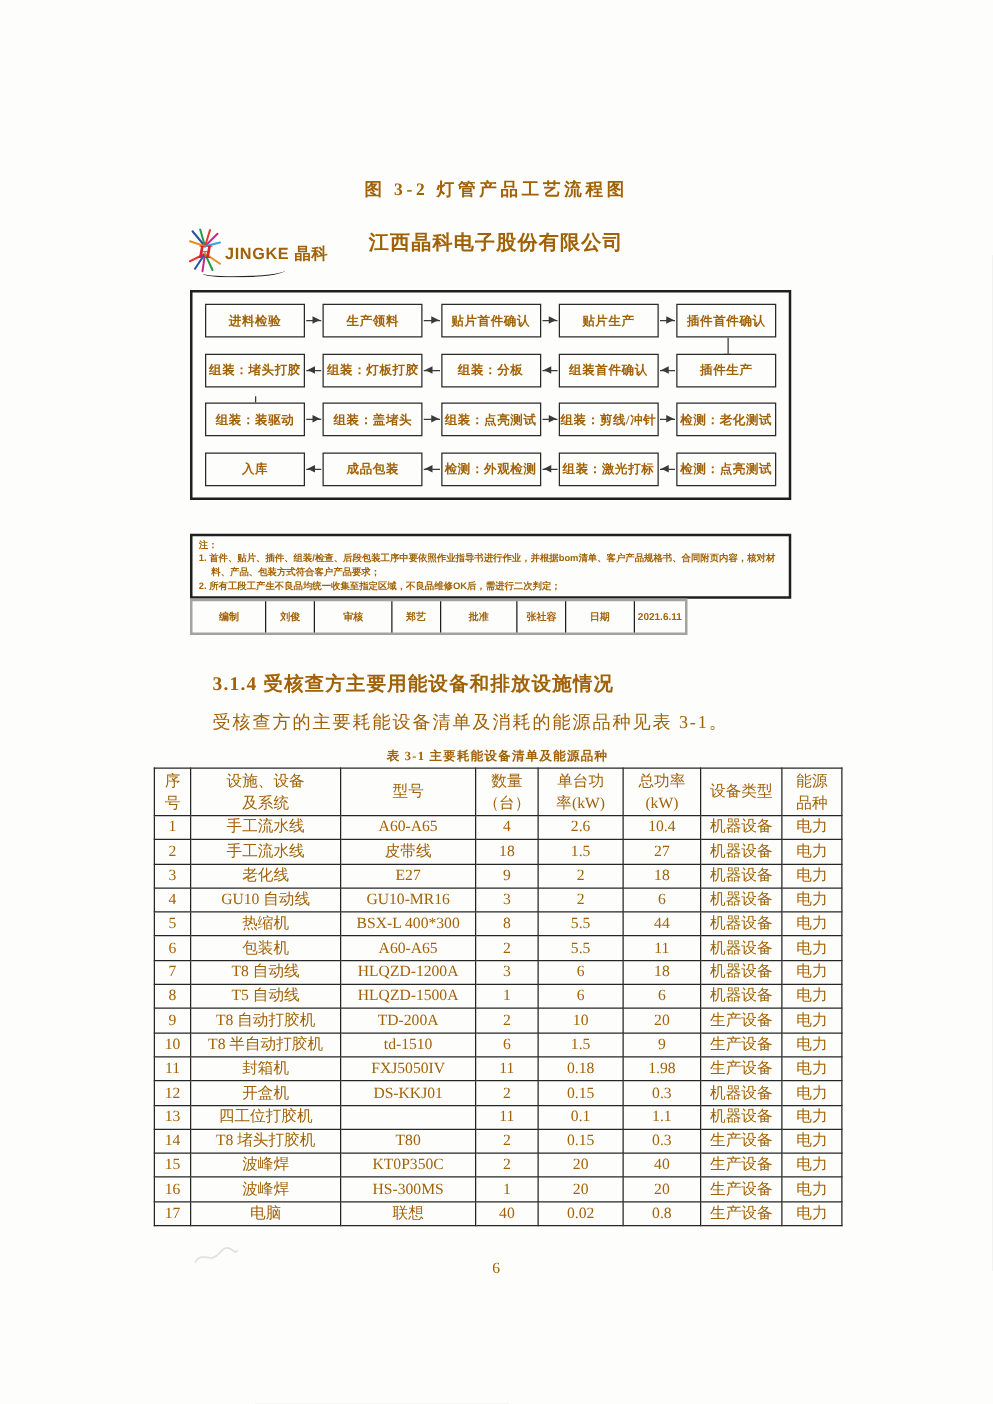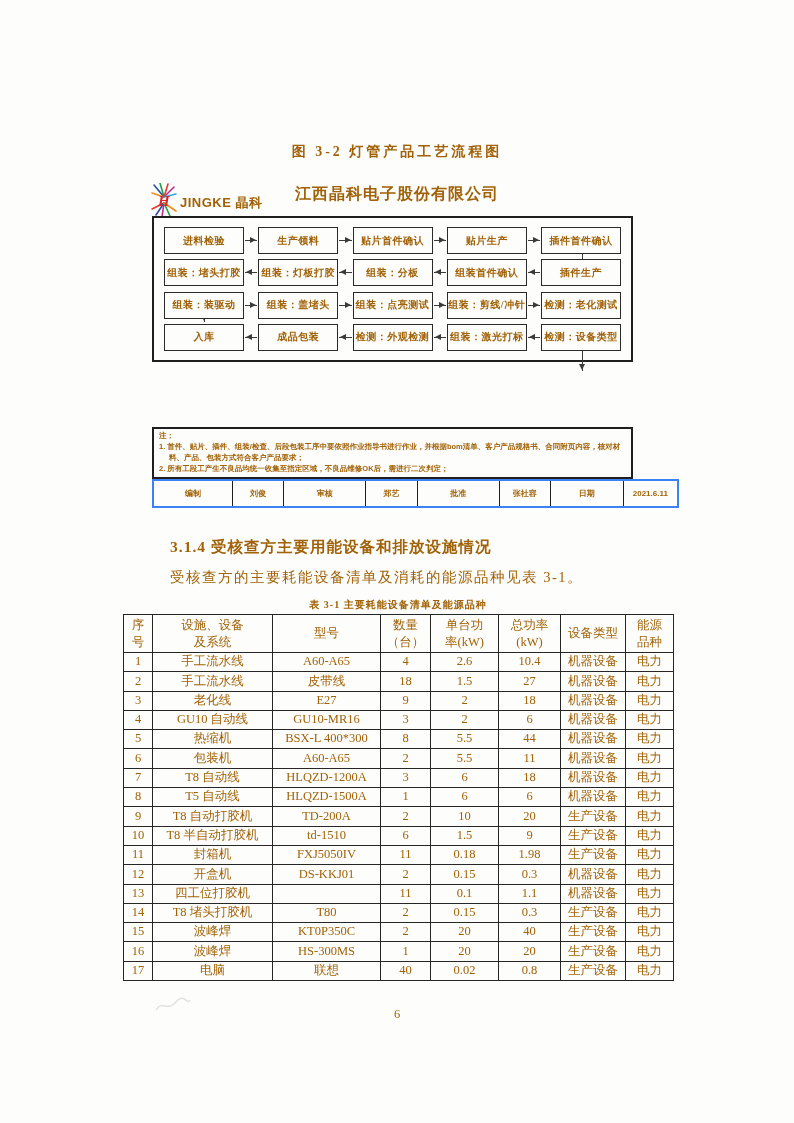--- a/index.html
+++ b/index.html
@@ -28,21 +28,21 @@
   .company{
     position:absolute;top:184px;left:0;width:794px;text-align:center;
     font-family:"Liberation Sans","DejaVu Sans",sans-serif;font-weight:bold;font-size:16px;letter-spacing:1px;
   }
   .flow-title{
     position:absolute;top:214px;left:0;width:794px;text-align:center;
     font-family:"Liberation Sans","DejaVu Sans",sans-serif;font-weight:bold;font-size:13px;letter-spacing:1px;
   }
   
   .flow-wrap{
-    position:absolute;left:152px;top:216px;width:481px;height:146px;
+    position:absolute;left:152px;top:232px;width:481px;height:168px;
     border:2px solid #1f1f1f;box-sizing:border-box;background:#fdfdfc;
   }
   .flow-rows{
     position:absolute;inset:0;display:flex;flex-direction:column;
     justify-content:space-between;padding:9px 0;box-sizing:border-box;
   }
   .flow-row{display:flex;align-items:center;padding:0 10px;height:27px;}
   .flow-box{
     flex:0 0 80px;height:27px;border:1.5px solid #2a2a2a;box-sizing:border-box;
     display:flex;align-items:center;justify-content:center;
@@ -64,22 +64,22 @@
   
   .notes{
     position:absolute;left:152px;top:427px;width:481px;height:52px;
     border:2px solid #1f1f1f;box-sizing:border-box;background:#fdfdfc;
     font-family:"Liberation Sans","DejaVu Sans",sans-serif;font-weight:bold;font-size:7.5px;
     line-height:1.45;padding:2px 5px;overflow:hidden;
   }
   .note-item{padding-left:10px;text-indent:-10px;}
   
   .signoff{
-    position:absolute;left:152px;top:479px;width:527px;height:29px;
-    display:flex;box-sizing:border-box;border:2px solid #3b82f6;background:#fdfdfc;
+    position:absolute;left:152px;top:479px;width:398px;height:29px;
+    display:flex;box-sizing:border-box;border:2px solid #a3a3a3;background:#fdfdfc;
   }
   .signoff .cell{
     border-right:1.5px solid #1f1f1f;box-sizing:border-box;
     display:flex;align-items:center;justify-content:center;
     font-family:"Liberation Sans","DejaVu Sans",sans-serif;font-weight:bold;font-size:8px;
     white-space:nowrap;overflow:hidden;
   }
   .signoff .cell:last-child{border-right:none;}
   .signoff .c0{flex:0 0 15.1%;} .signoff .c1{flex:0 0 9.8%;}
   .signoff .c2{flex:0 0 15.7%;} .signoff .c3{flex:0 0 9.8%;}
@@ -175,21 +175,21 @@
         </div>
         <div class="flow-row">
           <div class="flow-box">入库</div>
           <div class="conn left"></div>
           <div class="flow-box">成品包装</div>
           <div class="conn left"></div>
           <div class="flow-box">检测：外观检测</div>
           <div class="conn left"></div>
           <div class="flow-box">组装：激光打标</div>
           <div class="conn left"></div>
-          <div class="flow-box">检测：设备类型</div>
+          <div class="flow-box">检测：点亮测试</div>
         </div>
       </div>
     <div class="vconn v1"></div>
     <div class="vconn v2"></div>
     <div class="vconn v3"></div>
   </div>
 
   <div class="notes">
     <div>注：</div>
     <div id="notes-items">

